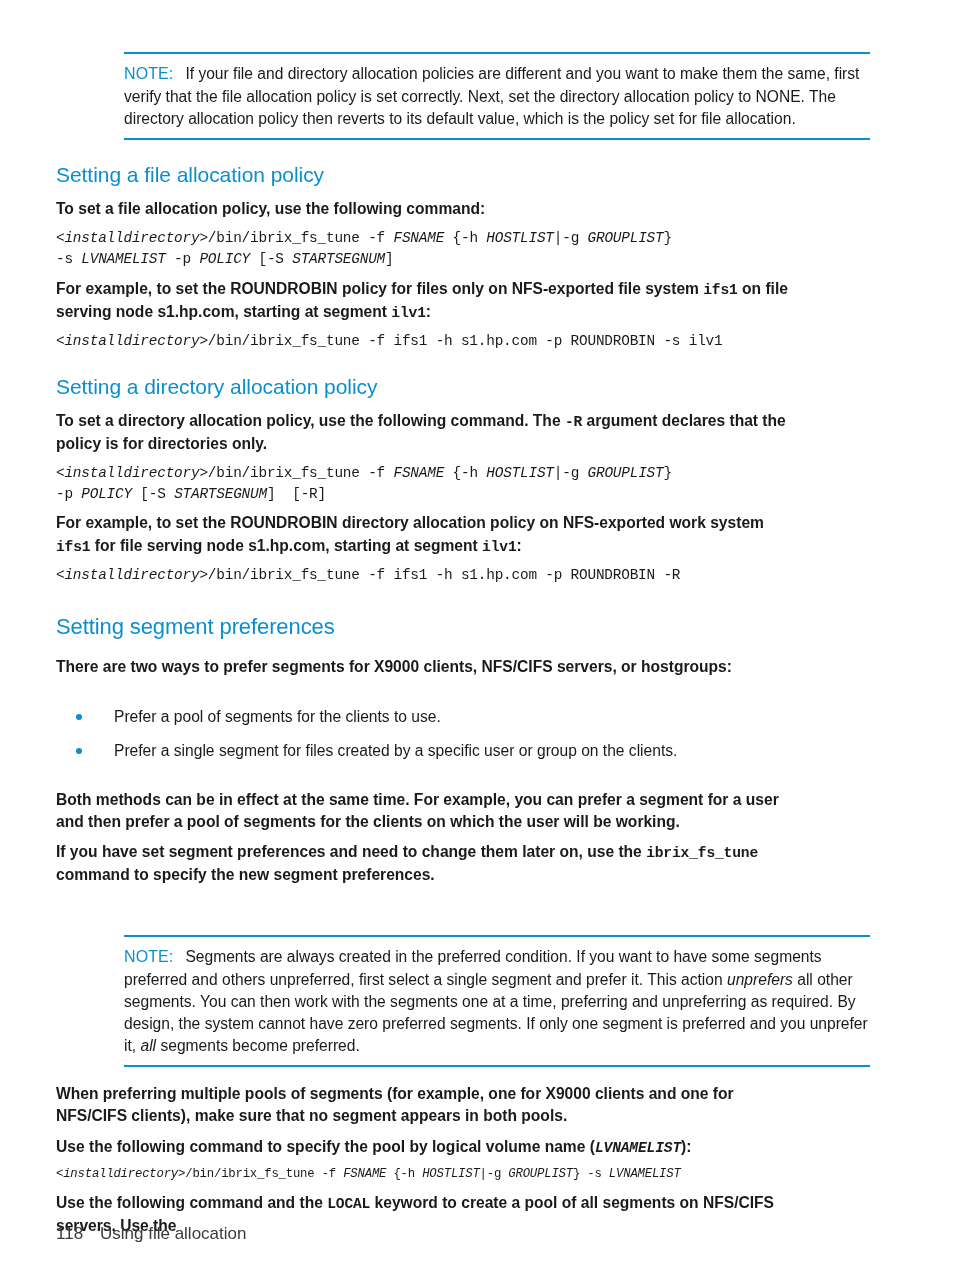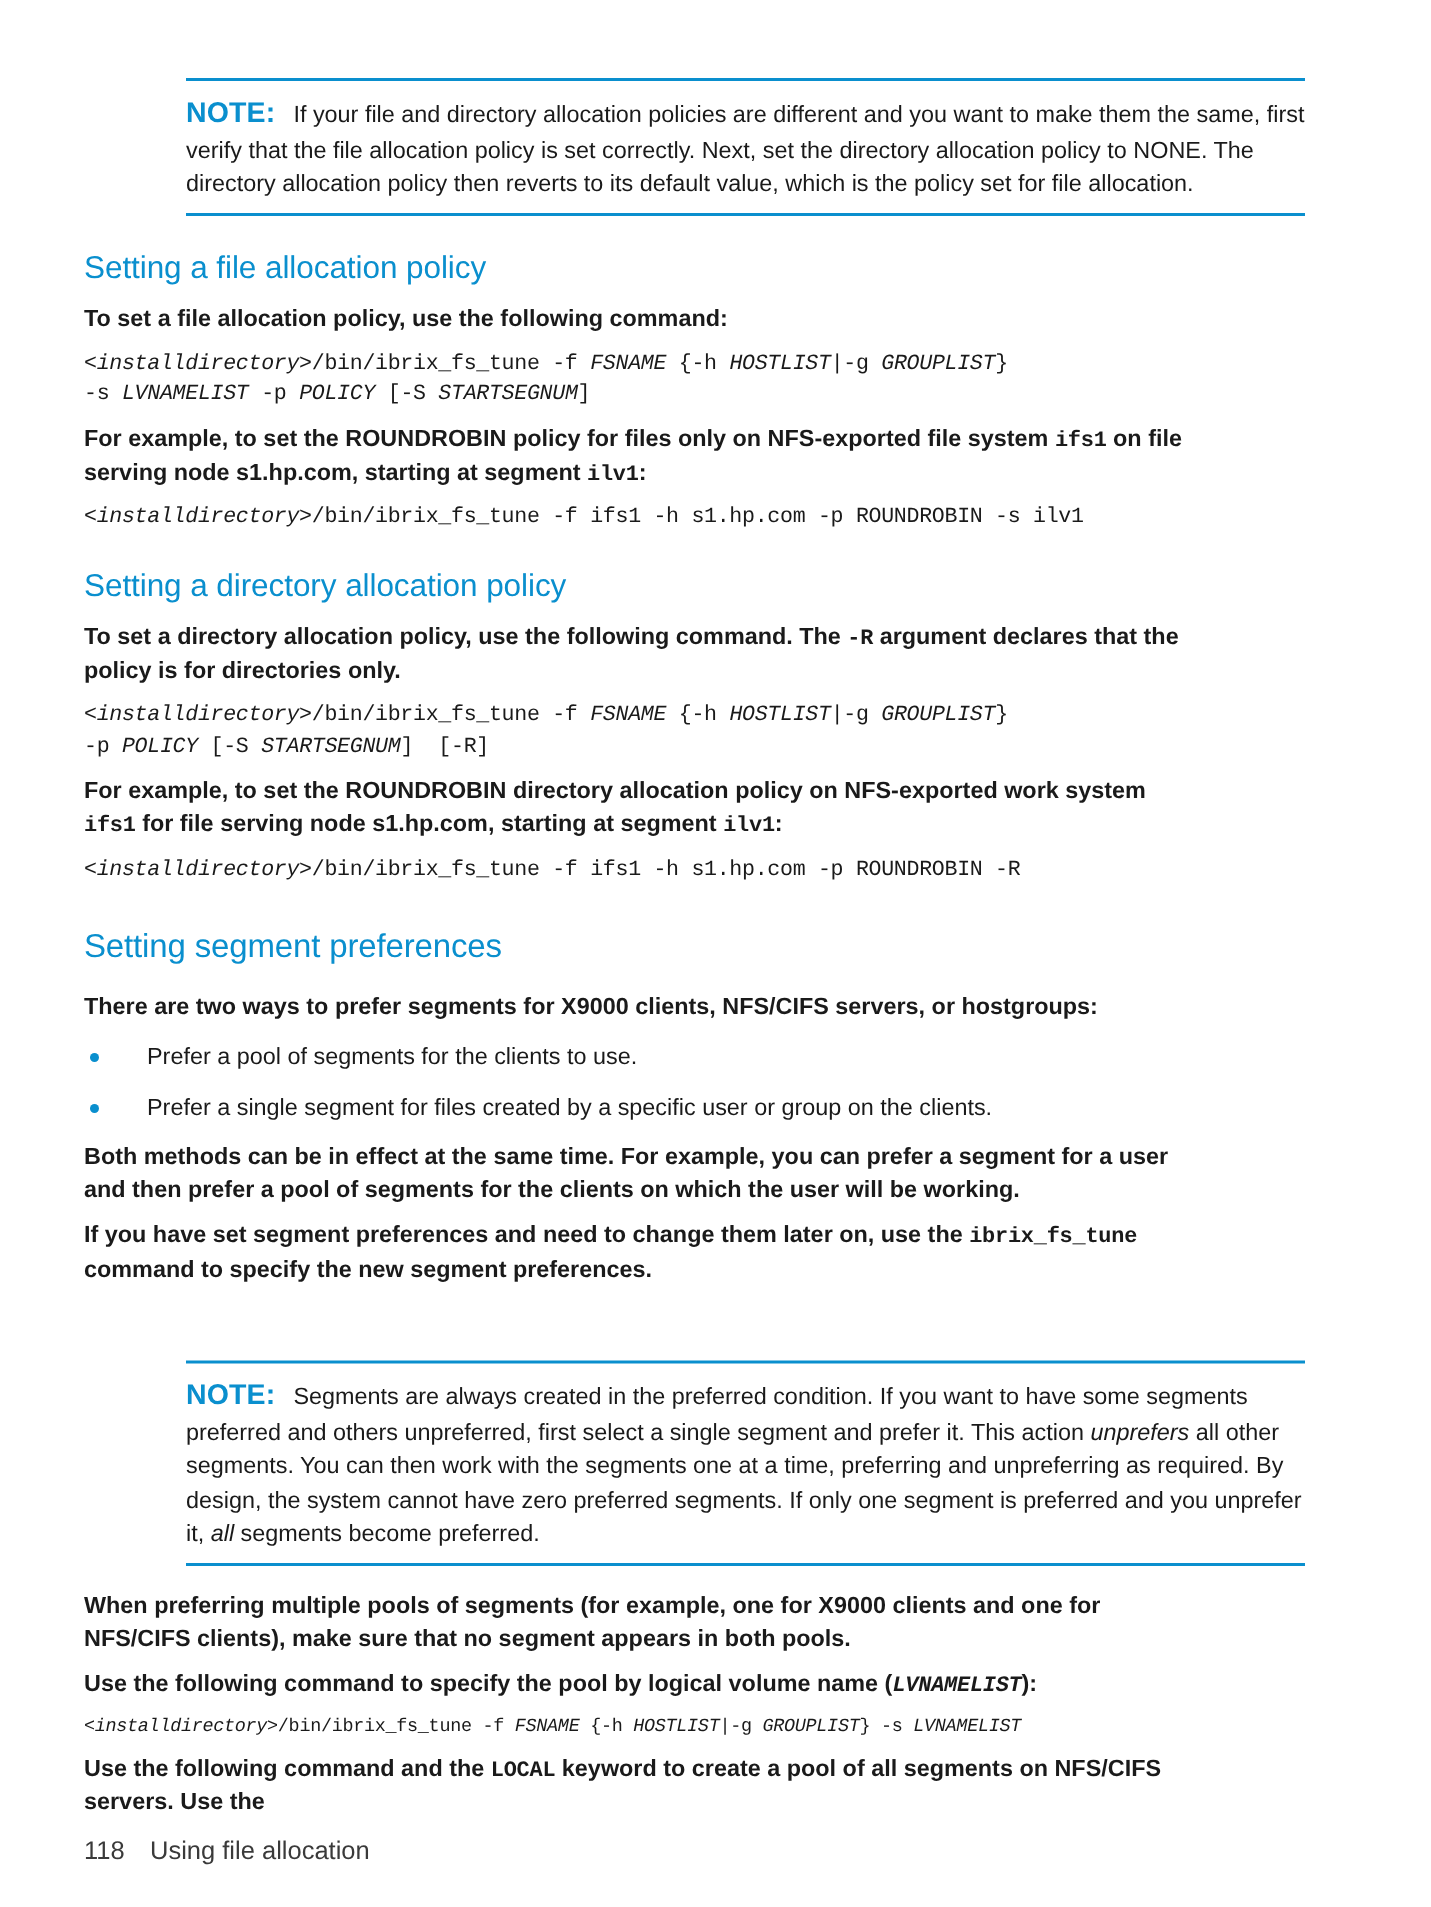--- a/index.html
+++ b/index.html
@@ -42,22 +42,22 @@
     box-sizing: border-box;
   }
   .note-body {
     font-size: 15.6px;
     line-height: 1.42;
     color: #1a1a1a;
     text-align: left;
   }
   .note-label {
     color: #0a8fce;
-    font-weight: bold;
-    font-size: 19px;
+    font-weight: normal;
+    font-size: 16px;
     letter-spacing: 0.1px;
     margin-right: 12px;
   }
   .note em { font-style: italic; }
 
   
   h1.h-major {
     color: #0a8fce;
     font-size: 22px;
     font-weight: 400;
@@ -104,21 +104,21 @@
     color: #1a1a1a;
     white-space: pre-wrap;
     letter-spacing: -0.2px;
   }
   pre.code.small { font-size: 12.3px; letter-spacing: -0.2px; }
   pre.code i, pre.code em { font-style: italic; }
 
   
   ul.bullets {
     list-style: none;
-    margin: 0;
+    margin: 16px;
     padding: 0;
   }
   ul.bullets li {
     position: relative;
     padding-left: 42px;
     font-size: 15.6px;
     line-height: 1.42;
     margin-bottom: 12px;
   }
   ul.bullets li:last-child { margin-bottom: 0; }

